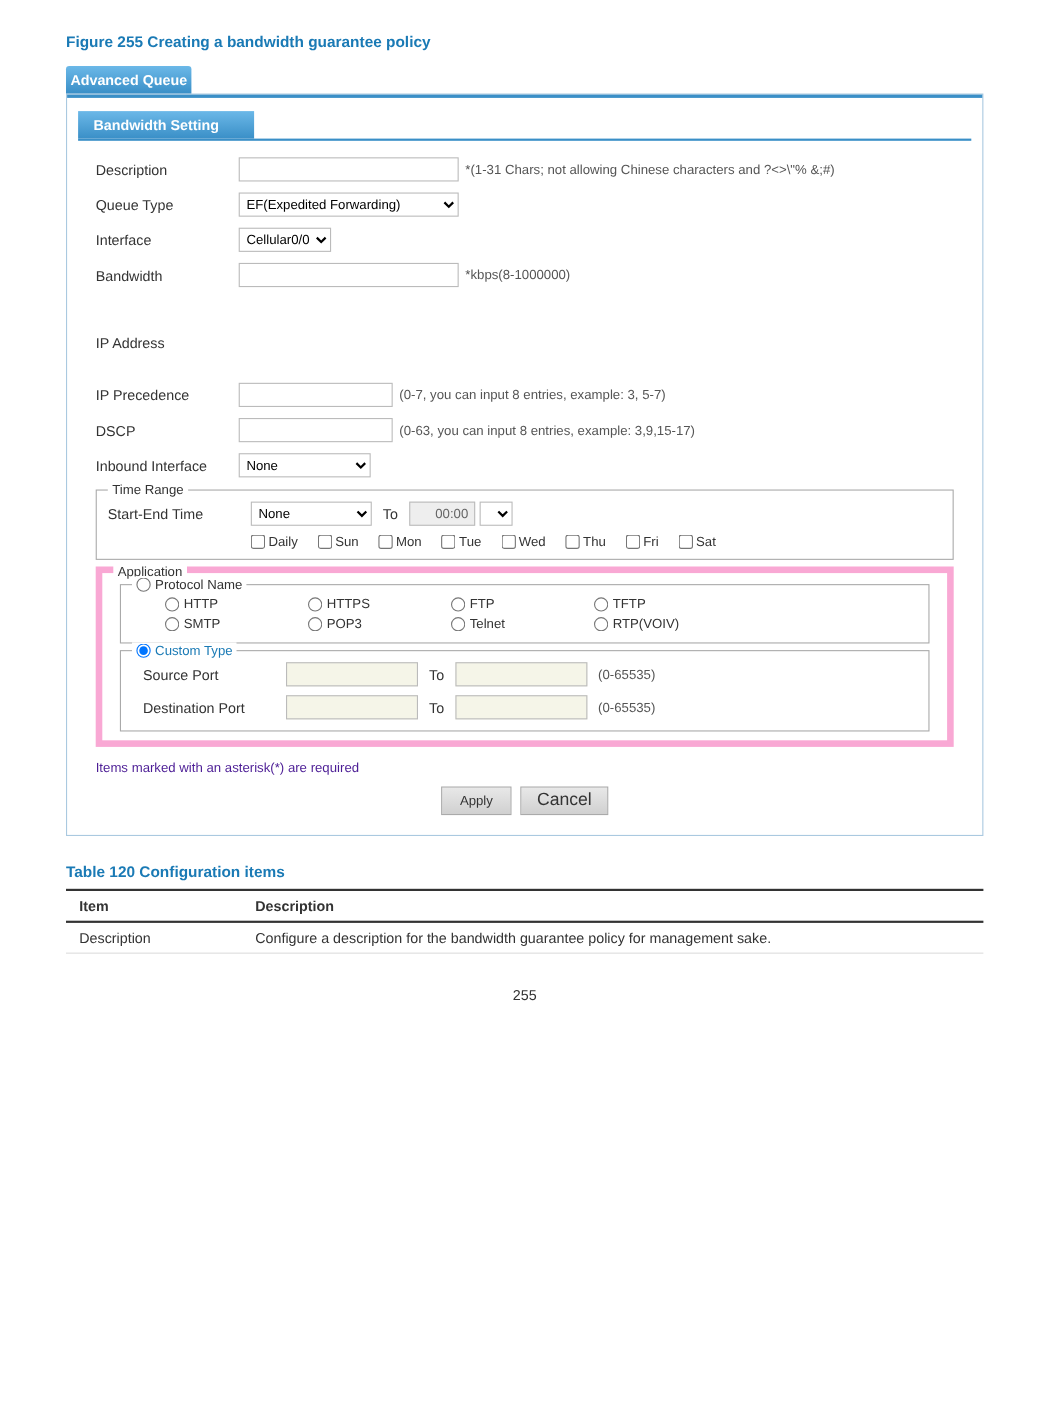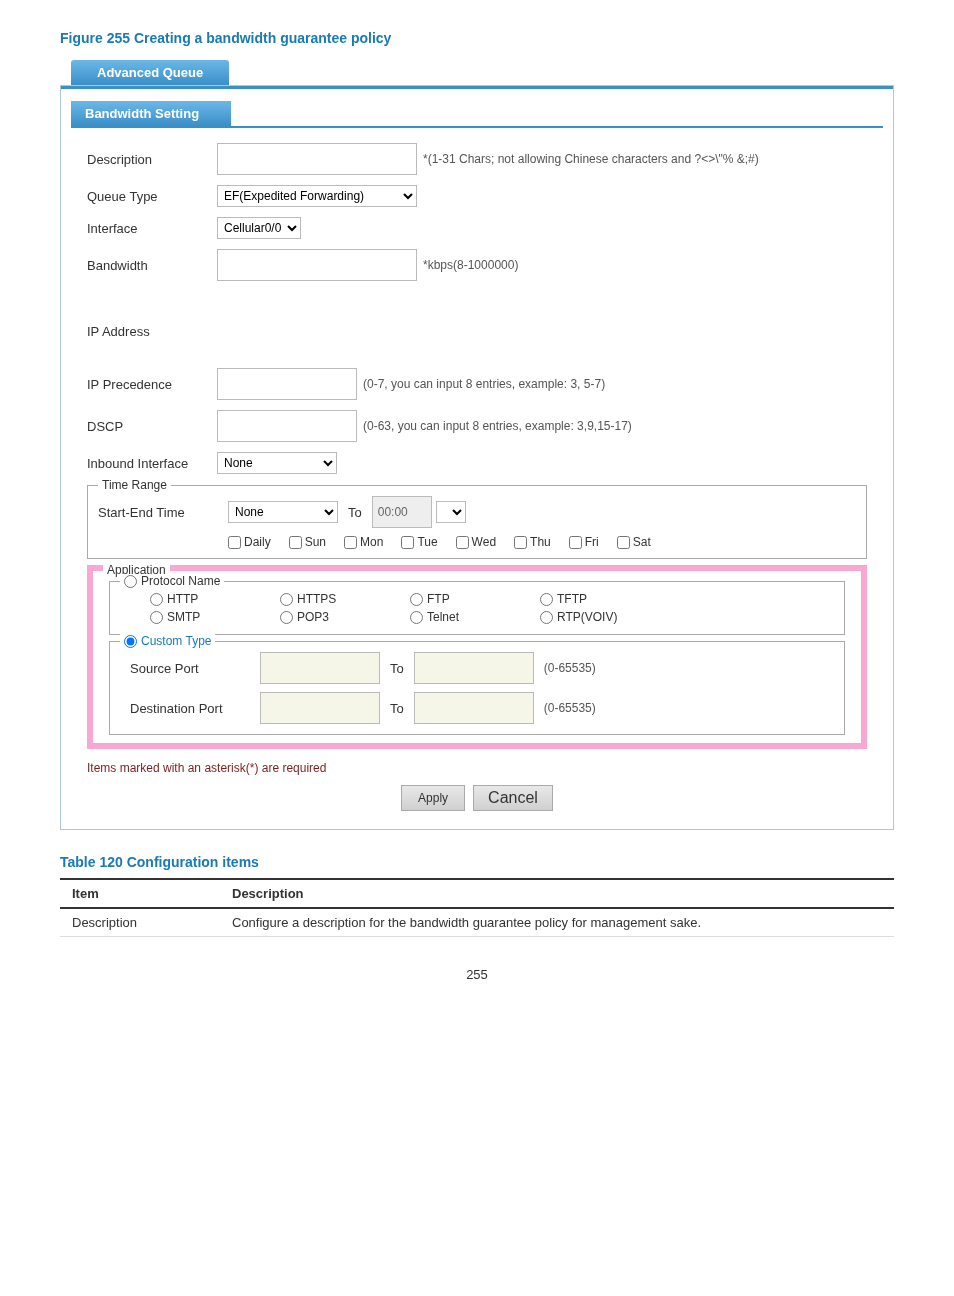--- a/index.html
+++ b/index.html
@@ -21,26 +21,25 @@
     }
 
     .tab-bar {
       display: flex;
       margin-bottom: 0;
     }
 
     .tab-active {
       background: linear-gradient(to bottom, #6bb8e8, #3a8fc7);
       color: #fff;
-      padding: 5px 26px;
+      padding: 5px 4px;
       border-radius: 3px 3px 0 0;
       font-size: 13px;
       font-weight: bold;
       cursor: pointer;
-      margin-left: 11px;
     }
 
     .section-header {
       background: linear-gradient(to bottom, #6bb8e8, #3a8fc7);
       color: #fff;
       font-size: 13px;
       font-weight: bold;
       padding: 5px 14px;
       display: inline-block;
       min-width: 160px;
@@ -68,21 +67,22 @@
       color: #555;
       font-size: 12px;
       margin-left: 6px;
     }
 
     input[type="text"] {
       font-size: 12px;
       border: 1px solid #bbb;
       padding: 2px 5px;
       background: #fff;
-      height: 32px;
+      height: 22px;
+      text-align: right;
     }
 
     select {
       font-size: 12px;
       border: 1px solid #bbb;
       padding: 1px 2px;
       background: #fff;
       height: 22px;
     }
 
@@ -213,21 +213,21 @@
 
     .check-item {
       display: flex;
       align-items: center;
       gap: 3px;
       font-size: 12px;
     }
 
     .footer-note {
       font-size: 12px;
-      color: #7f1d1d;
+      color: #4c1d95;
       padding: 6px 16px 2px 16px;
     }
 
     .btn-row {
       display: flex;
       gap: 8px;
       justify-content: center;
       padding: 8px 0 10px 0;
     }
 

